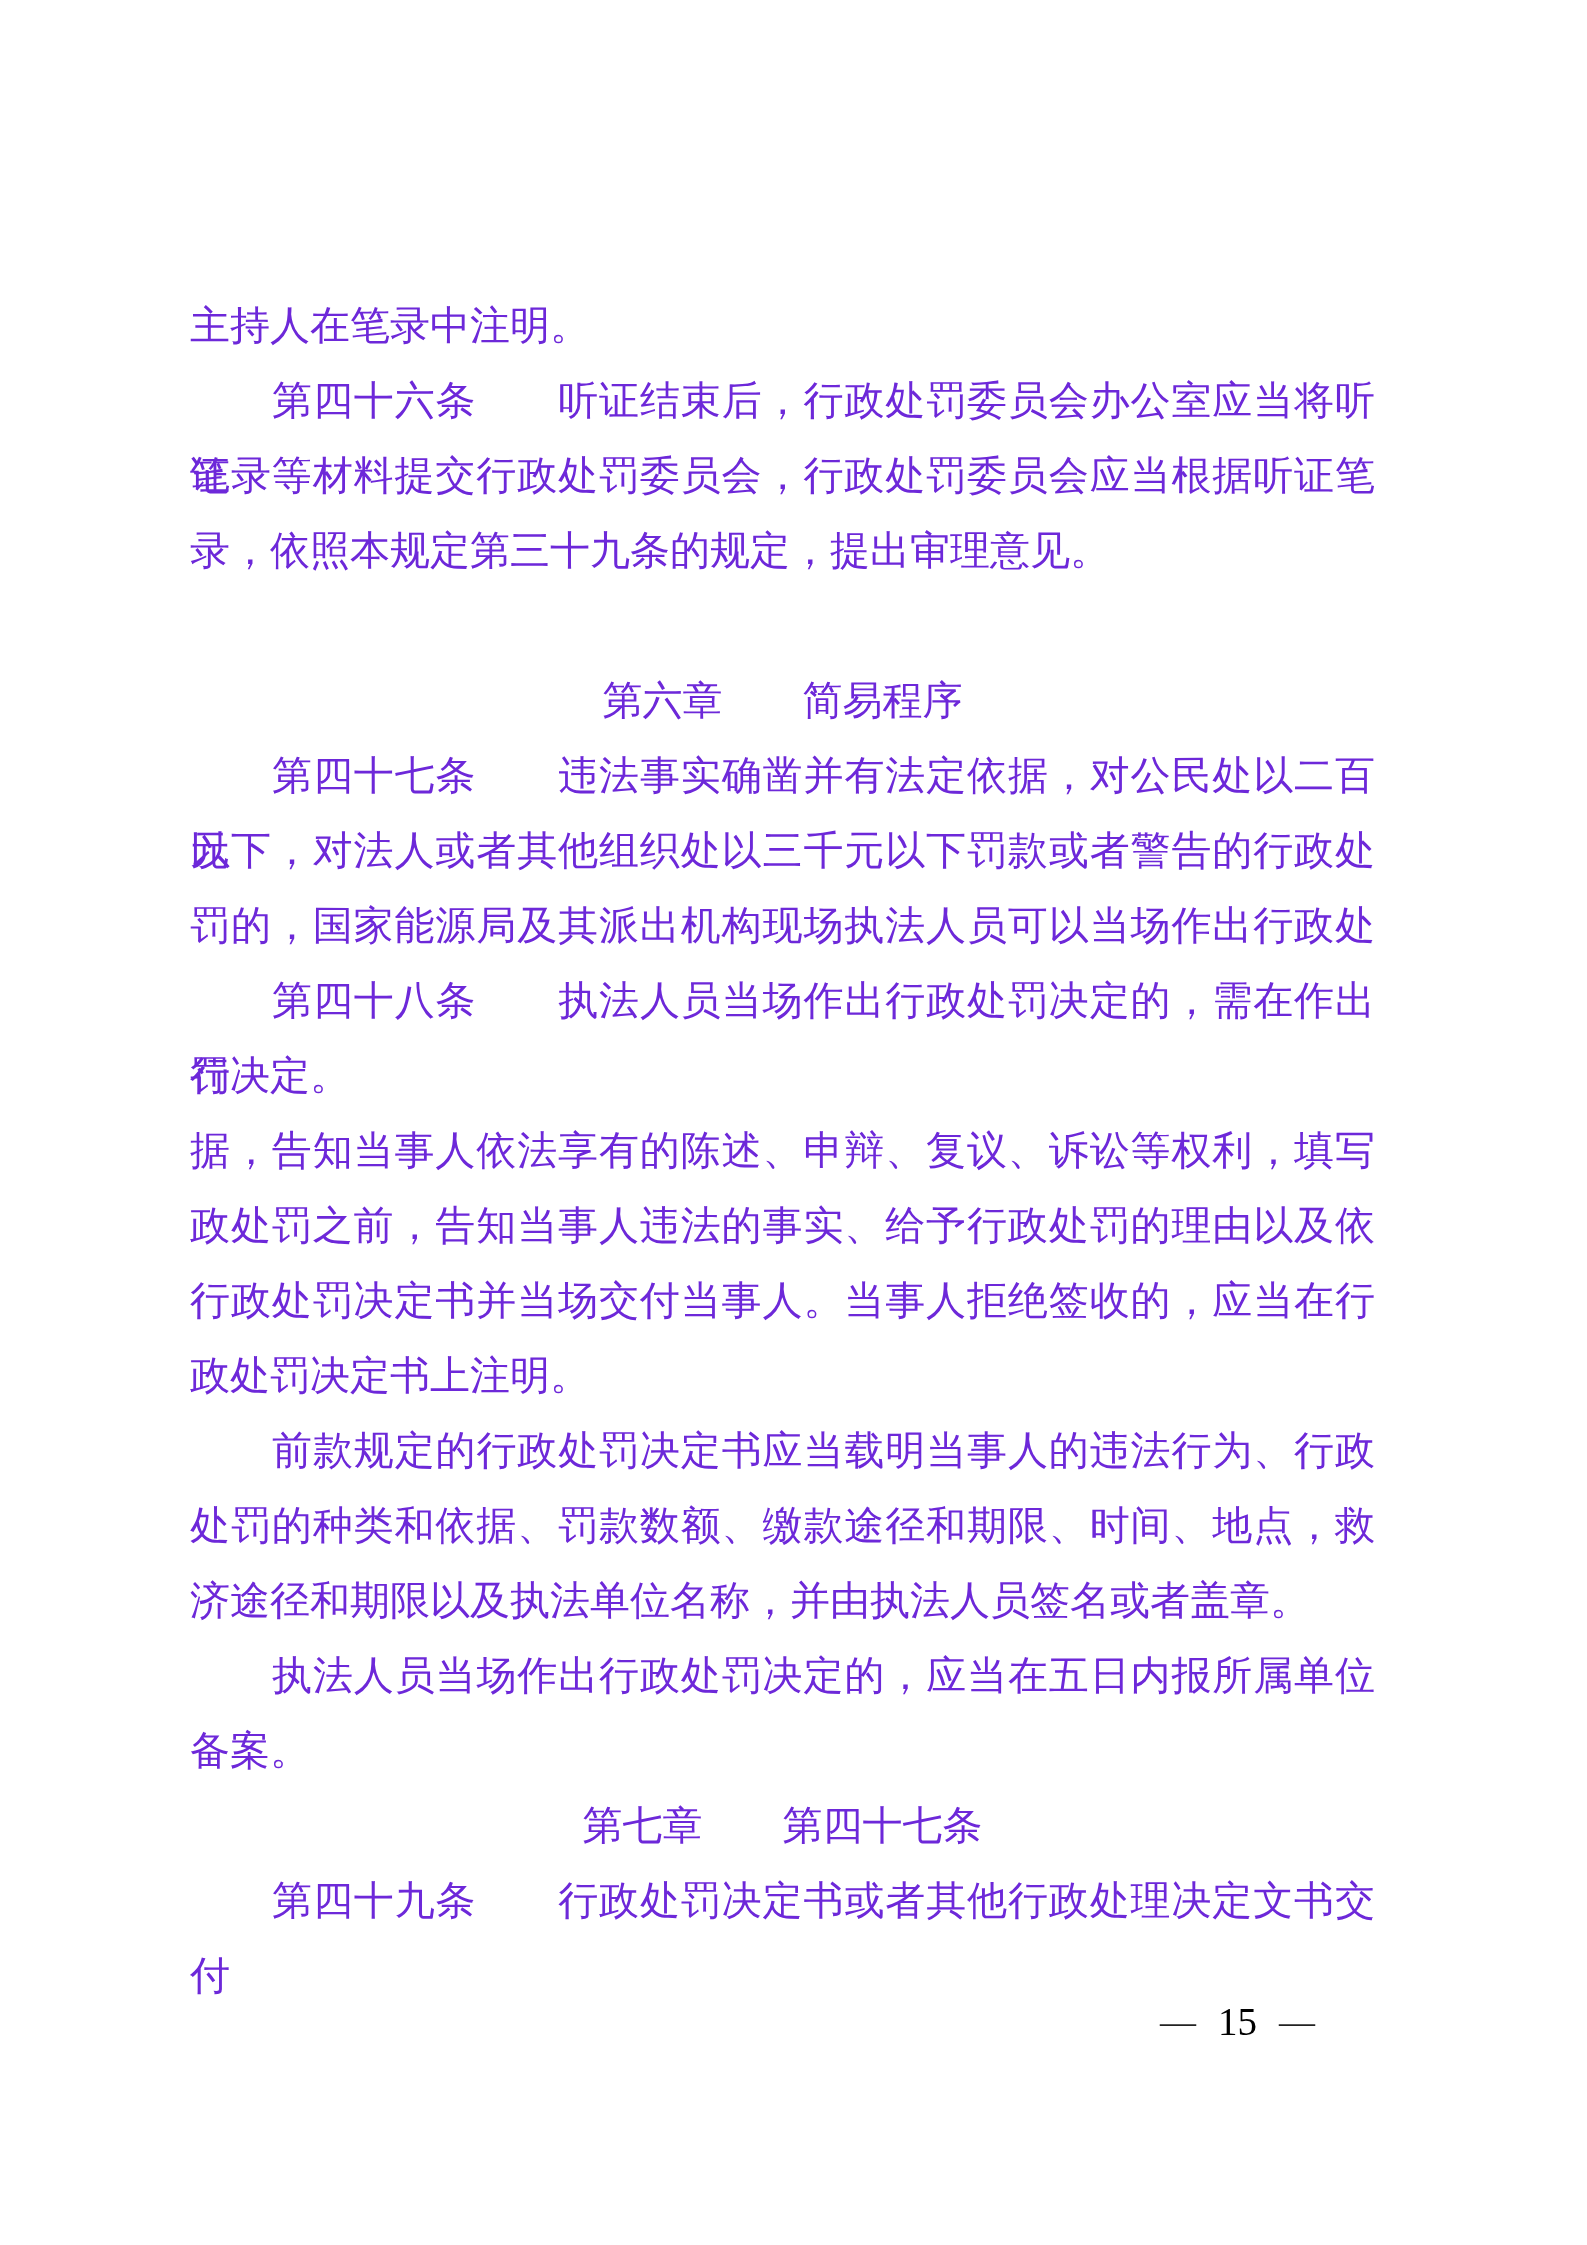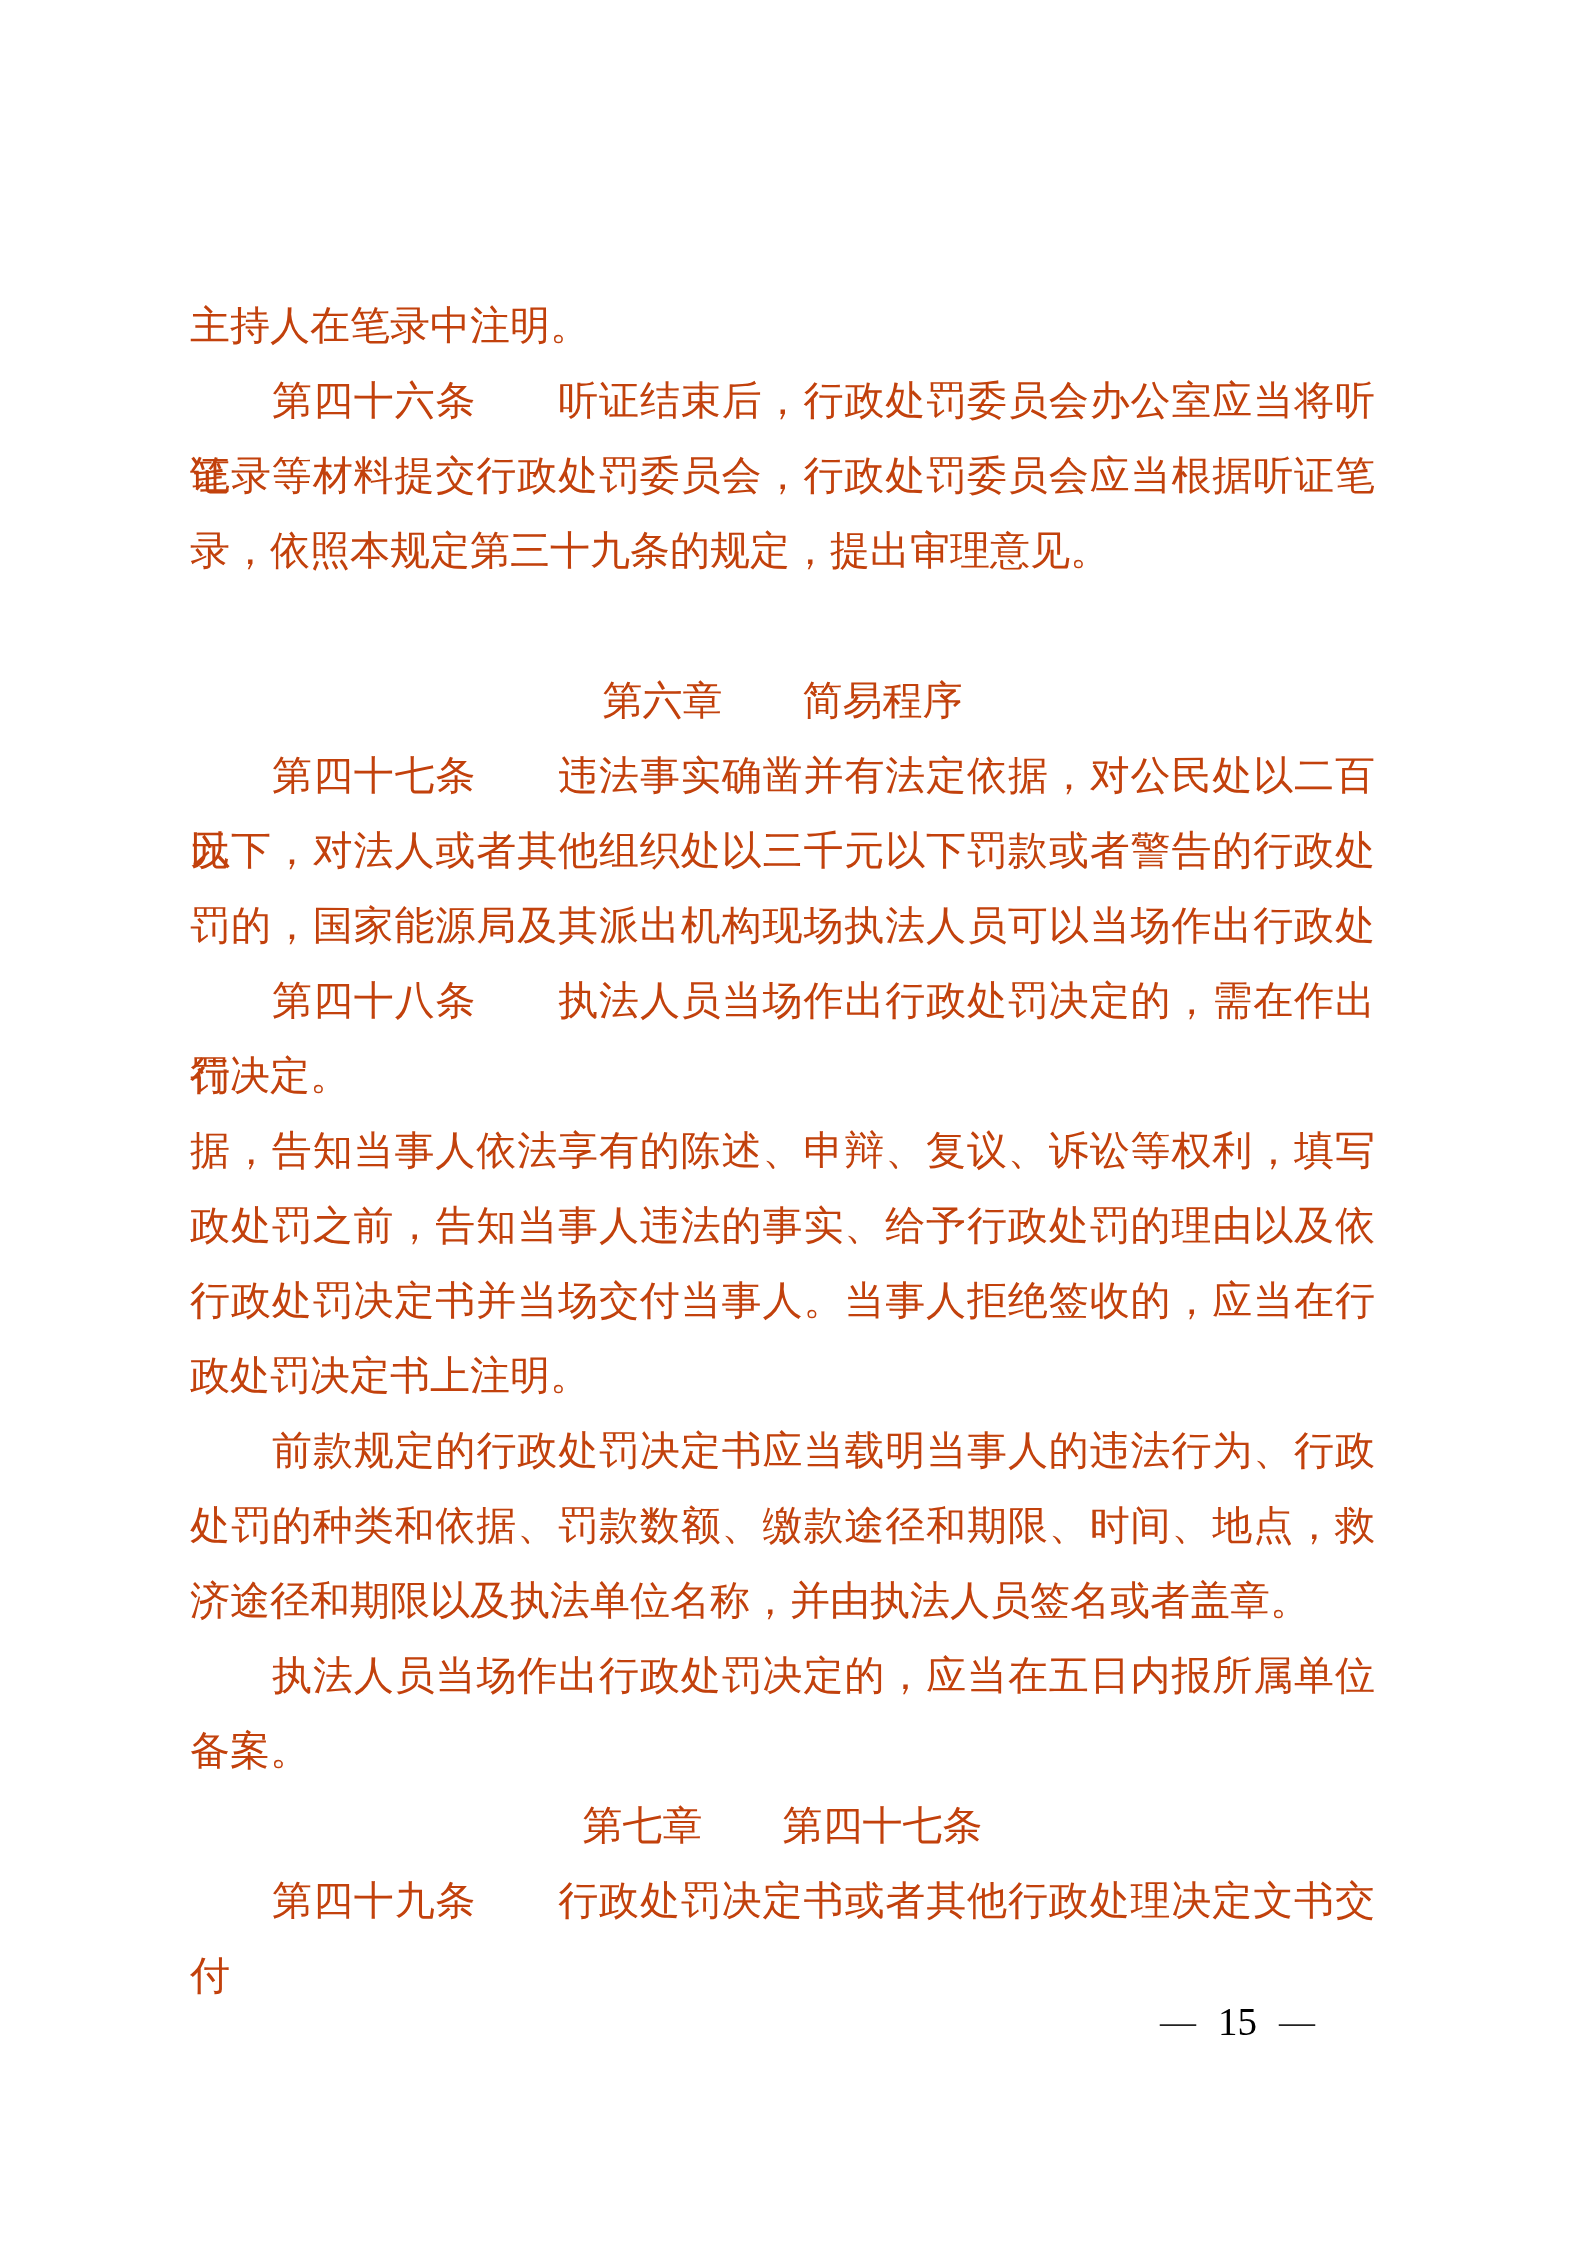--- a/index.html
+++ b/index.html
@@ -19,21 +19,21 @@
   .content {
     position: absolute;
     left: 190px;
     top: 288px;
     width: 1185px;
   }
   .line {
     height: 75px;
     line-height: 75px;
     font-size: 40px;
-    color: #c2410c;
+    color: #6d28d9;
     text-align: justify;
     white-space: nowrap;
     letter-spacing: 0;
   }
   .line.fill {
     white-space: normal;
     text-align: justify;
     text-align-last: justify;
   }
   .line.indent {

